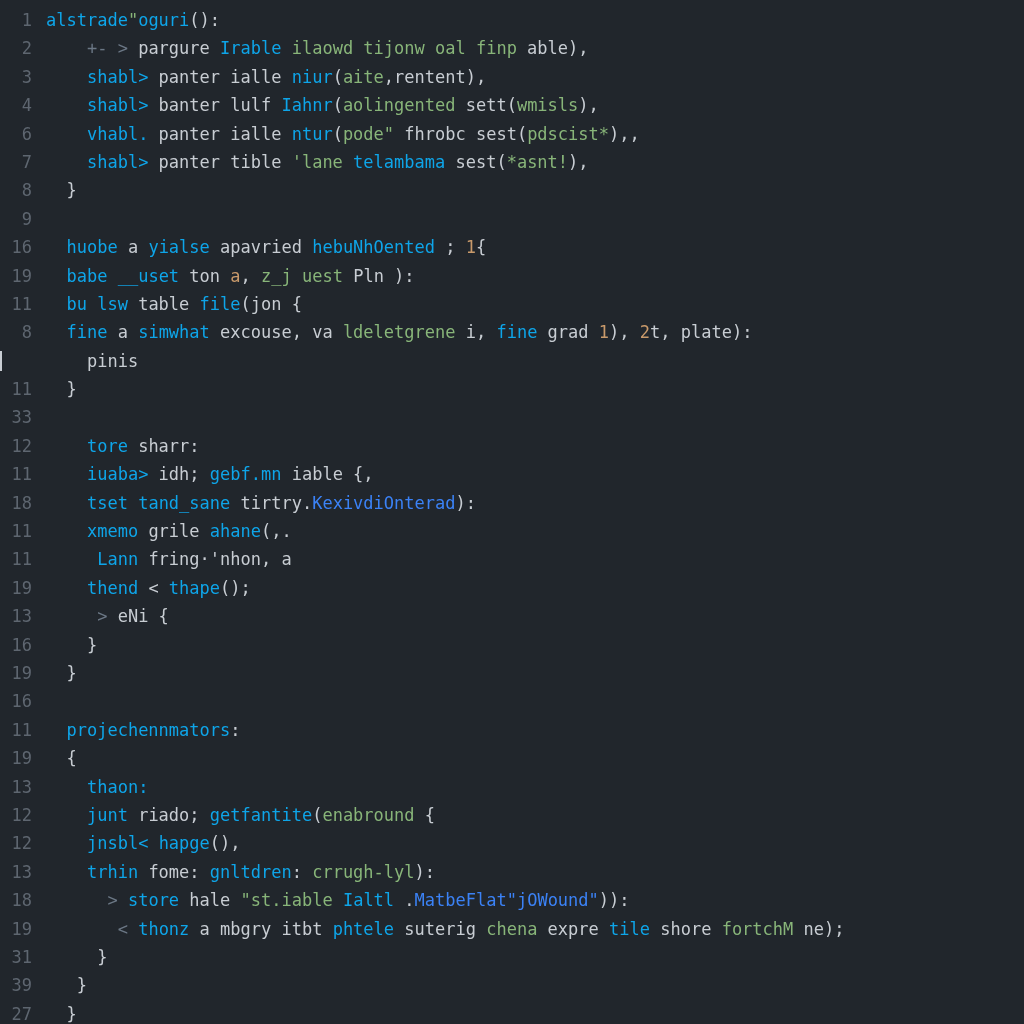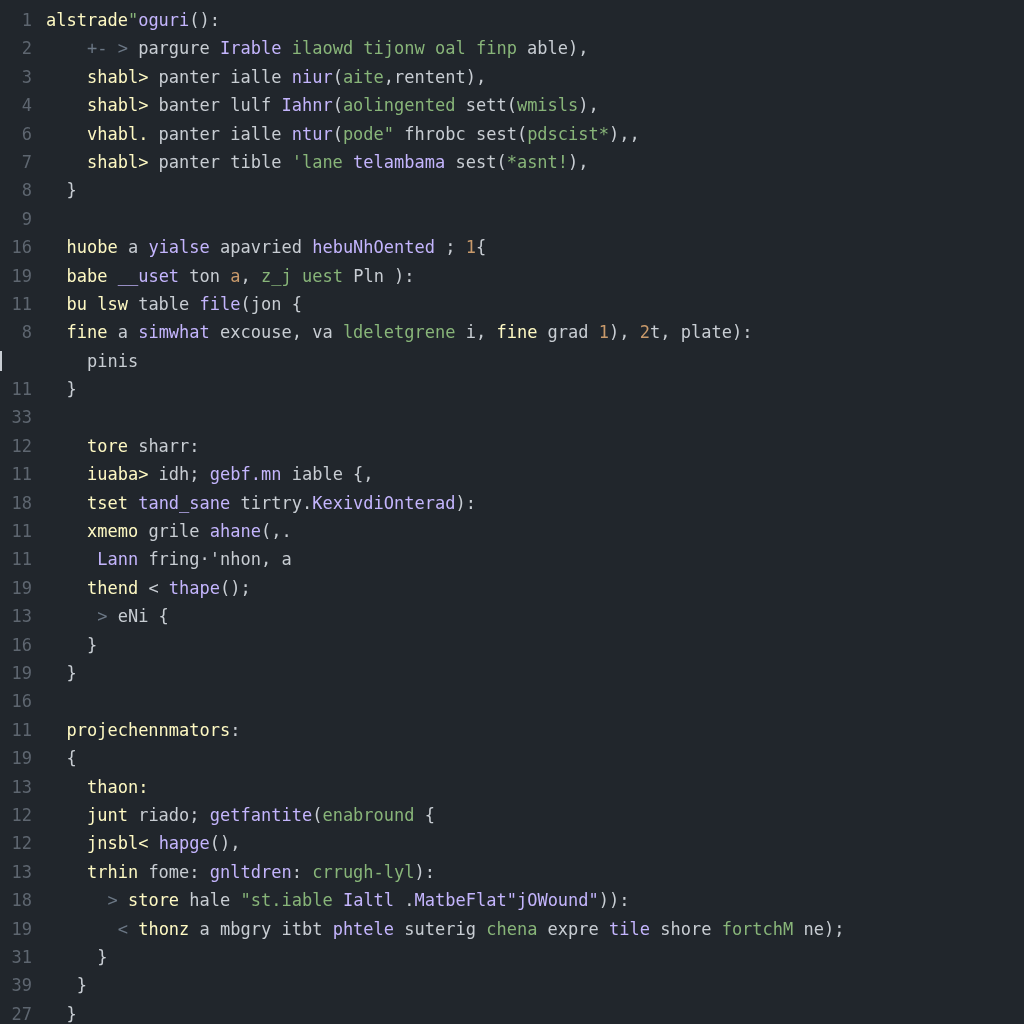--- a/index.html
+++ b/index.html
@@ -33,27 +33,27 @@
     position: relative;
   }
   .line {
     height: 28.4px;
     line-height: 28.4px;
   }
   .gut-line {
     height: 28.4px;
     line-height: 28.4px;
   }
-  .kw   { color: #fef9c3; }           
-  .fn   { color: #c4b5fd; }           
+  .kw   { color: #0ea5e9; }           
+  .fn   { color: #0ea5e9; }           
   .str  { color: #88b579; }           
   .num  { color: #c99a6b; }           
   .cm   { color: #6b7785; }           
   .id   { color: #c8cdd3; }           
-  .ty   { color: #c4b5fd; }           
+  .ty   { color: #3b82f6; }           
   .pun  { color: #c8cdd3; }
   .under { text-decoration-color: #d97a7a; text-decoration-thickness: 1px; }
   .cursor-mark {
     position: absolute;
     left: 0;
     width: 2px;
     height: 20px;
     background: #c8cdd3;
   }
 </style>

